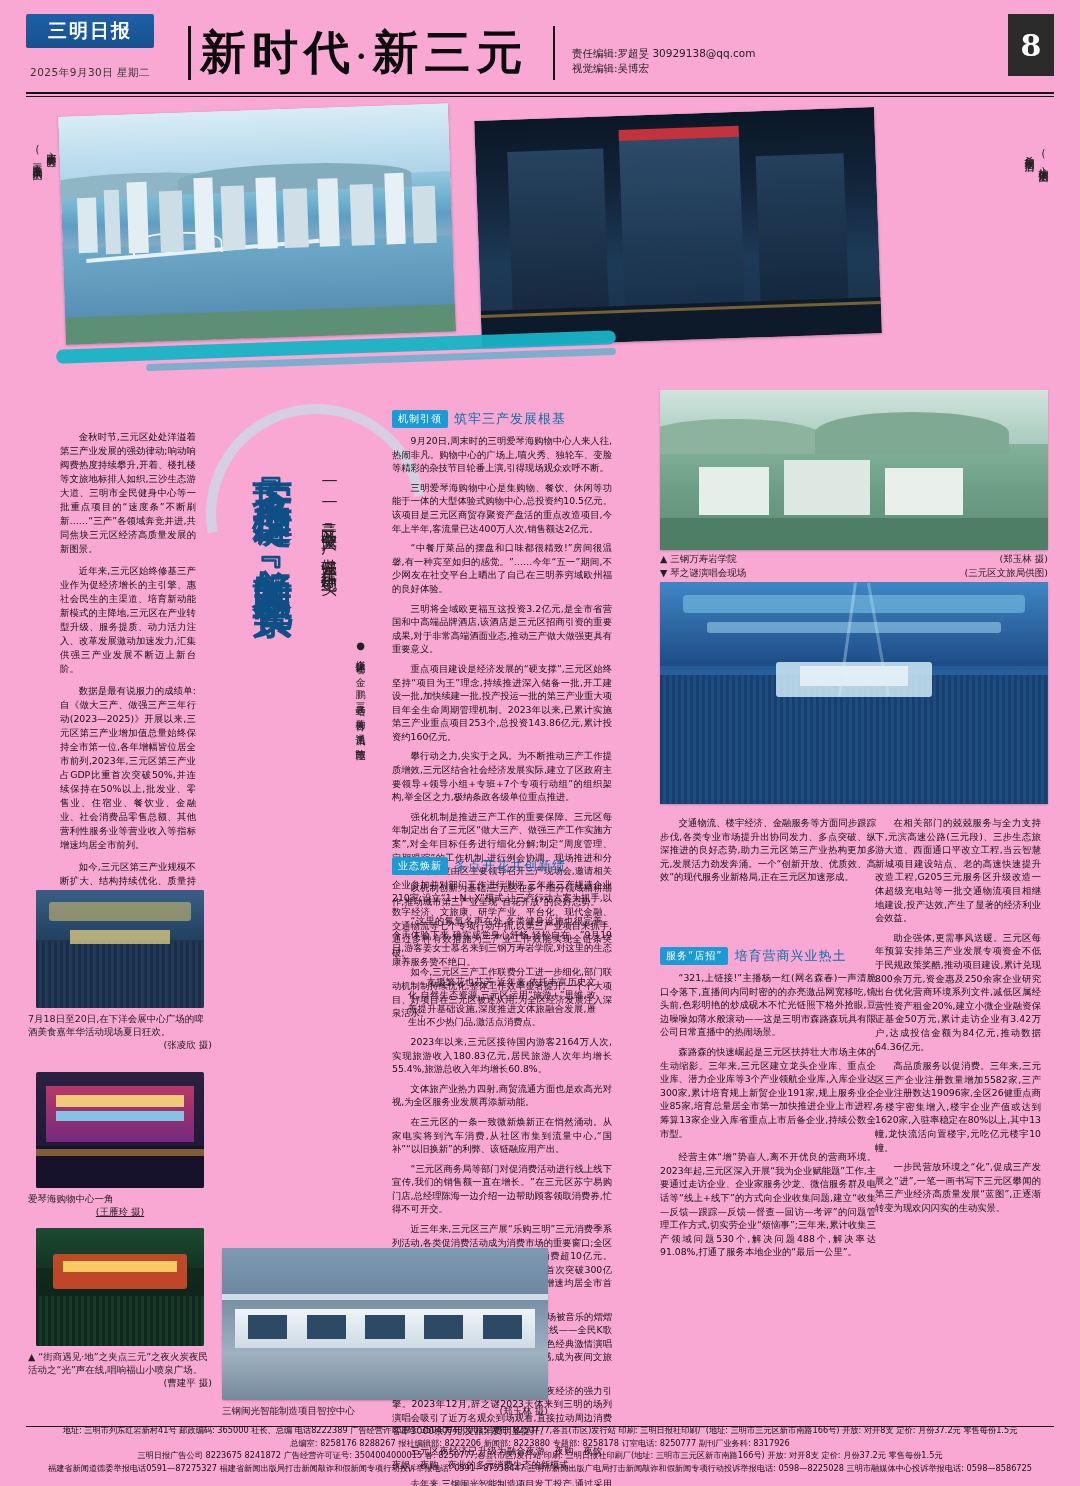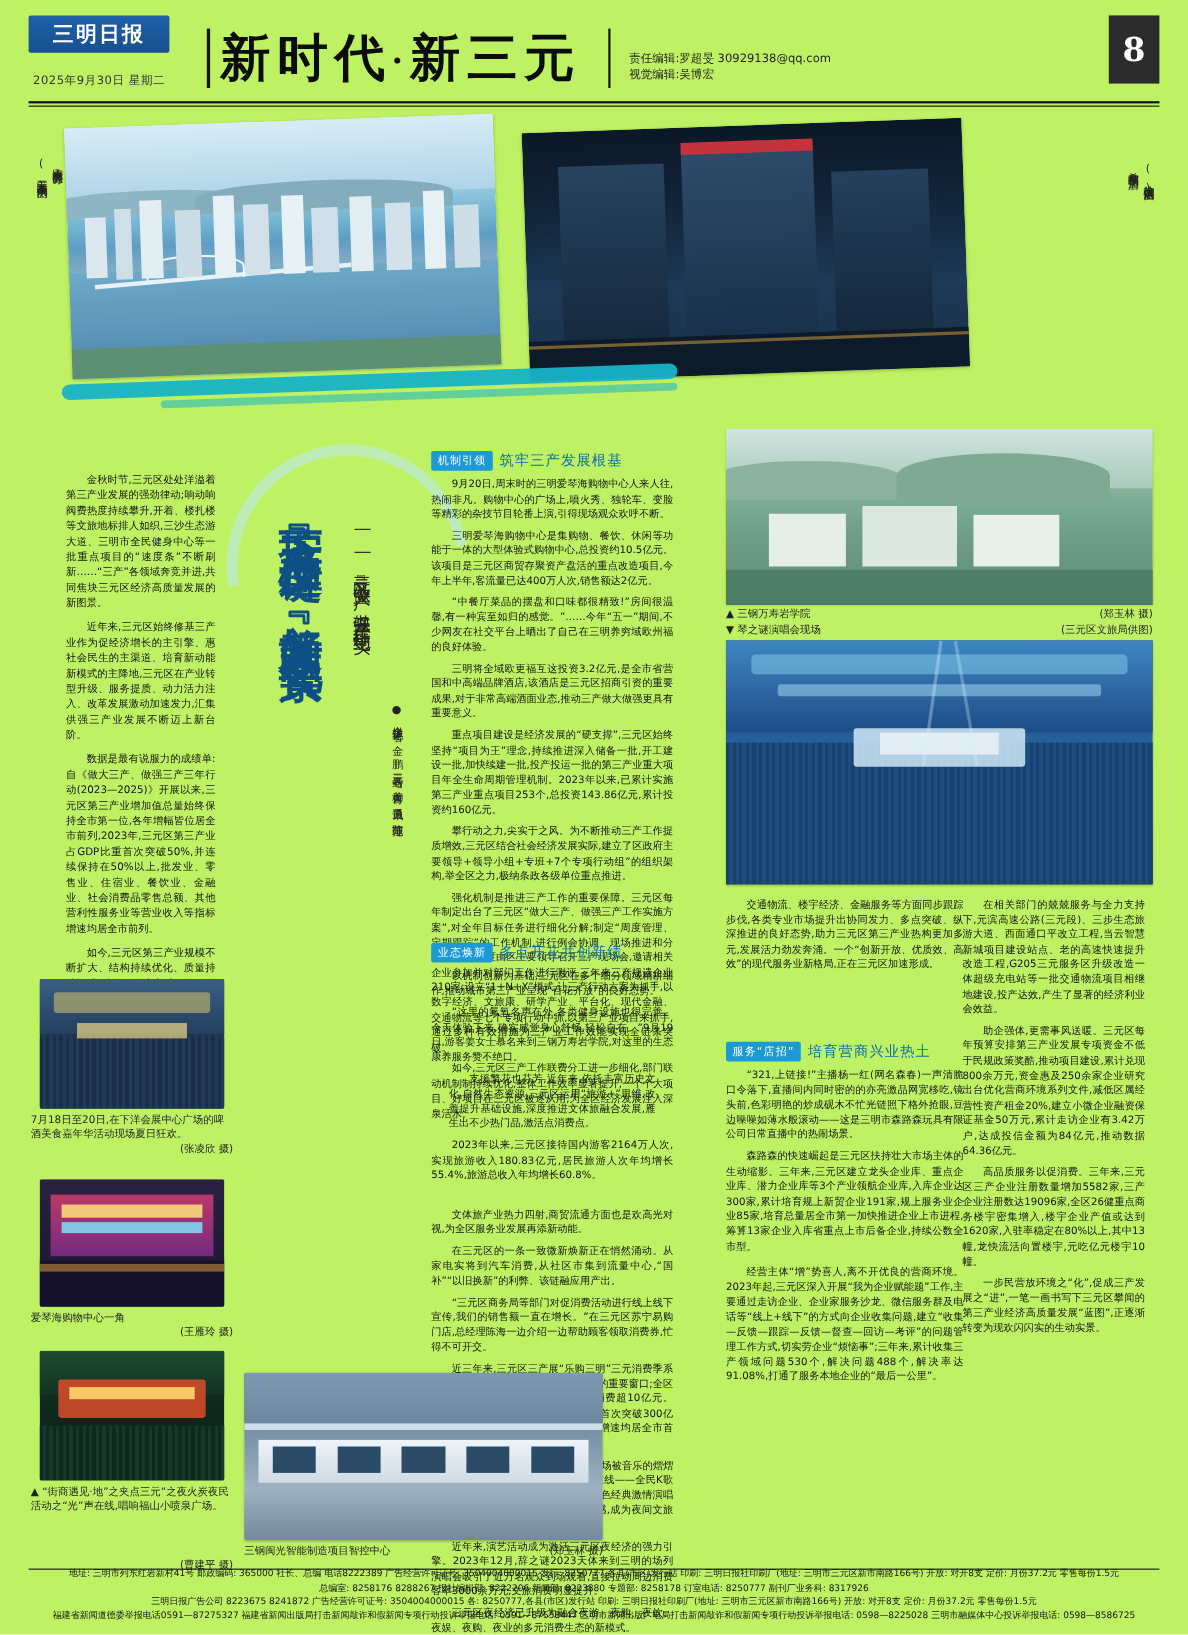--- a/index.html
+++ b/index.html
@@ -1,17 +1,17 @@
 <!DOCTYPE html>
 <html><head>
 <meta charset="utf-8">
 <style>
   html,body{margin:0;padding:0;background:#ffffff;}
   body{width:1080px;height:1486px;position:relative;font-family:"DejaVu Sans","Liberation Sans",sans-serif;color:#111;overflow:hidden;}
-  .page{position:relative;width:1080px;height:1486px;background:#bef264;}
+  .page{position:relative;width:1080px;height:1486px;background:#f9a8d4;}
 
   
   .masthead{position:absolute;left:0;top:0;width:1080px;height:96px;}
   .mh-logo{position:absolute;left:26px;top:14px;width:128px;height:34px;background:linear-gradient(180deg,#1e5fa8,#17518f);border-radius:2px;color:#fff;font-size:19px;letter-spacing:2px;display:flex;align-items:center;justify-content:center;font-family:"DejaVu Sans",sans-serif;font-weight:bold;}
   .mh-date{position:absolute;left:30px;top:66px;font-size:10.5px;color:#333;letter-spacing:0.5px;}
   .mh-rule{position:absolute;left:188px;top:26px;width:3px;height:54px;background:#111;}
   .mh-title{position:absolute;left:200px;top:22px;font-size:46px;font-weight:bold;letter-spacing:6px;color:#0c0c0c;font-family:"DejaVu Serif","Liberation Serif",serif;}
   .mh-title .dot{font-size:30px;vertical-align:middle;}
   .mh-sep{position:absolute;left:553px;top:26px;width:2px;height:54px;background:#111;}
   .mh-credits{position:absolute;left:572px;top:46px;font-size:10.5px;line-height:15px;color:#222;}
@@ -153,21 +153,21 @@
     <p class="body-cn" style="margin:0;text-indent:2em;">如今,三元区三产工作联费分工进一步细化,部门联动机制制持续优化,整体工作效率显著提升,一个个大项目、好项目在三元区被逐从用,为全区经济发展注入深泉活水。</p>
   </div>
 
   <div class="colbox" style="left:392px;top:855px;width:220px;">
     <div style="margin-bottom:6px;">
       <span class="sec-tag">业态焕新</span><span class="sec-head">多点开花共创新绩</span>
     </div>
     <p class="body-cn" style="margin:0 0 6px;text-indent:2em;">以机制创新为基础,三元区在多个细分领域精耕细作,推动城市第三产业呈现“百花齐放”的良好态势。</p>
     <p class="body-cn" style="margin:0 0 6px;text-indent:2em;">“这里的氟氧名声在外,各类健身设施也很完善。今天体验下来,确实感觉身心舒畅,轻松自在。”9月19日,游客姜女士慕名来到三钢万寿岩学院,对这里的生态康养服务赞不绝口。</p>
     <p class="body-cn" style="margin:0 16px 6px;text-indent:2em;">支援繁花也芬芳,近年来,依托丰富历史文化,自然生态资源,三元区运用“旅游+”思维,改善提升基础设施,深度推进文体旅融合发展,雁生出不少热门品,激活点消费点。</p>
-    <p class="body-cn" style="margin:0 0 22px;text-indent:2em;">2023年以来,三元区接待国内游客2164万人次,实现旅游收入180.83亿元,居民旅游人次年均增长55.4%,旅游总收入年均增长60.8%。</p>
+    <p class="body-cn" style="margin:0 0 6px;text-indent:2em;">2023年以来,三元区接待国内游客2164万人次,实现旅游收入180.83亿元,居民旅游人次年均增长55.4%,旅游总收入年均增长60.8%。</p>
     <p class="body-cn" style="margin:0 0 6px;text-indent:2em;">文体旅产业热力四射,商贸流通方面也是欢高光对视,为全区服务业发展再添新动能。</p>
     <p class="body-cn" style="margin:0 0 6px;text-indent:2em;">在三元区的一条一致微新焕新正在悄然涌动。从家电实将到汽车消费,从社区市集到流量中心,“国补”“以旧换新”的利弊、该链融应用产出。</p>
     <p class="body-cn" style="margin:0 0 6px;text-indent:2em;">“三元区商务局等部门对促消费活动进行线上线下宣传,我们的销售额一直在增长。”在三元区苏宁易购门店,总经理陈海一边介绍一边帮助顾客领取消费券,忙得不可开交。</p>
     <p class="body-cn" style="margin:0 0 6px;text-indent:2em;">近三年来,三元区三产展“乐购三明”三元消费季系列活动,各类促消费活动成为消费市场的重要窗口;全区累计发放消费券3000余万元,带动消费超10亿元。2024年,三元区社会消费品零售总额首次突破300亿元,达315.68亿元,增速3.9%,总量和增速均居全市首位,消费升级效应持续释放。</p>
     <p class="body-cn" style="margin:0 0 6px;text-indent:2em;">夜幕低垂,华灯初上,霸云山喷泉广场被音乐的熠熠聚集包裹;9月12日晚,第五期“元”声在线——全民K歌计划临境开唱,从七夕的浪漫传情到红色经典激情演唱唱,该活动以音乐为纽带,连接市民情感,成为夜间文旅消费的新亮点。</p>
     <p class="body-cn" style="margin:0 0 6px;text-indent:2em;">近年来,演艺活动成为激活三元区夜经济的强力引擎。2023年12月,辞之谜2023天体来到三明的场列演唱会吸引了近万名观众到场观看,直接拉动周边消费客率3000余万元,文旅消费明显提升。</p>
     <p class="body-cn" style="margin:0 0 6px;text-indent:2em;">三元区夜经济已升级为融合夜游、夜购、夜饮、夜娱、夜购、夜业的多元消费生态的新模式。</p>
     <p class="body-cn" style="margin:0 0 6px;text-indent:2em;">去年来,三钢闽光智能制造项目发工投产,通过采用云计算、大数据、人工智能等新一代信息和装备技术,这家老牌钢铁企业正不断加快数智化转型脚步,全力推动新质生产力发展。</p>
   </div>
 
@@ -248,34 +248,34 @@
     <div class="ph" style="background:linear-gradient(180deg,#2b2140,#1a1430);">
       <div style="position:absolute;left:6%;top:12%;width:88%;height:48%;background:linear-gradient(180deg,#c83b6e,#7e2c86);opacity:.9;"></div>
       <div style="position:absolute;left:12%;top:20%;width:76%;height:10%;background:#ffe37a;opacity:.85;"></div>
       <div style="position:absolute;left:12%;top:34%;width:76%;height:8%;background:#7fe9ff;opacity:.8;"></div>
       <div style="position:absolute;left:0;top:64%;width:100%;height:36%;background:#17122b;"></div>
       <div style="position:absolute;left:0;top:66%;width:100%;height:6%;background:#e8a93c;opacity:.5;"></div>
     </div>
   </div>
   <div style="position:absolute;left:28px;top:1192px;width:184px;">
     <div class="cap-h" style="text-align:left;">爱琴海购物中心一角</div>
-    <div class="cap-h" style="text-align:right;">(王雁玲 摄)</div>
+    <div class="cap-h" style="text-align:center;text-decoration:underline;">(王雁玲 摄)</div>
   </div>
 
   <div class="photo" style="left:36px;top:1228px;width:168px;height:118px;border-radius:2px;">
     <div class="ph" style="background:linear-gradient(180deg,#12301f,#0c1f16);">
       <div style="position:absolute;left:0;top:0;width:100%;height:34%;background:linear-gradient(180deg,#1d4b2f,#133324);"></div>
       <div style="position:absolute;left:10%;top:22%;width:80%;height:30%;background:#e84f2a;opacity:.8;border-radius:3px;"></div>
       <div style="position:absolute;left:16%;top:28%;width:68%;height:9%;background:#ffd86a;opacity:.9;"></div>
       <div style="position:absolute;left:0;top:58%;width:100%;height:42%;background:repeating-linear-gradient(90deg,#0f2a1c 0 3px,#16392a 3px 6px);"></div>
     </div>
   </div>
   <div style="position:absolute;left:28px;top:1350px;width:184px;">
     <div class="cap-h" style="text-align:left;">▲ “街商遇见·地”之夹点三元”之夜火炭夜民活动之“光”声在线,唱响福山小喷泉广场。</div>
-    <div class="cap-h" style="text-align:right;margin-top:40px;">(曹建平 摄)</div>
+    <div class="cap-h" style="text-align:right;">(曹建平 摄)</div>
   </div>
 
   <div class="photo" style="left:222px;top:1248px;width:326px;height:152px;border-radius:2px;box-shadow:0 1px 2px rgba(0,0,0,.2);">
     <div class="ph" style="background:linear-gradient(180deg,#5a748c 0%,#7e95aa 40%,#9fb2c2 70%,#8496a8 100%);">
       <div style="position:absolute;left:0;top:0;width:100%;height:30%;background:linear-gradient(180deg,#7e9ab2,#6d87a0);"></div>
       <div style="position:absolute;left:0;top:30%;width:100%;height:6px;background:#cfdde8;"></div>
       <div style="position:absolute;left:4%;top:40%;width:92%;height:26%;background:linear-gradient(180deg,#eef3f7,#cfdbe4);"></div>
       <div style="position:absolute;left:8%;top:44%;width:12%;height:16%;background:#2b4a66;"></div>
       <div style="position:absolute;left:26%;top:44%;width:12%;height:16%;background:#2b4a66;"></div>
       <div style="position:absolute;left:44%;top:44%;width:12%;height:16%;background:#2b4a66;"></div>

